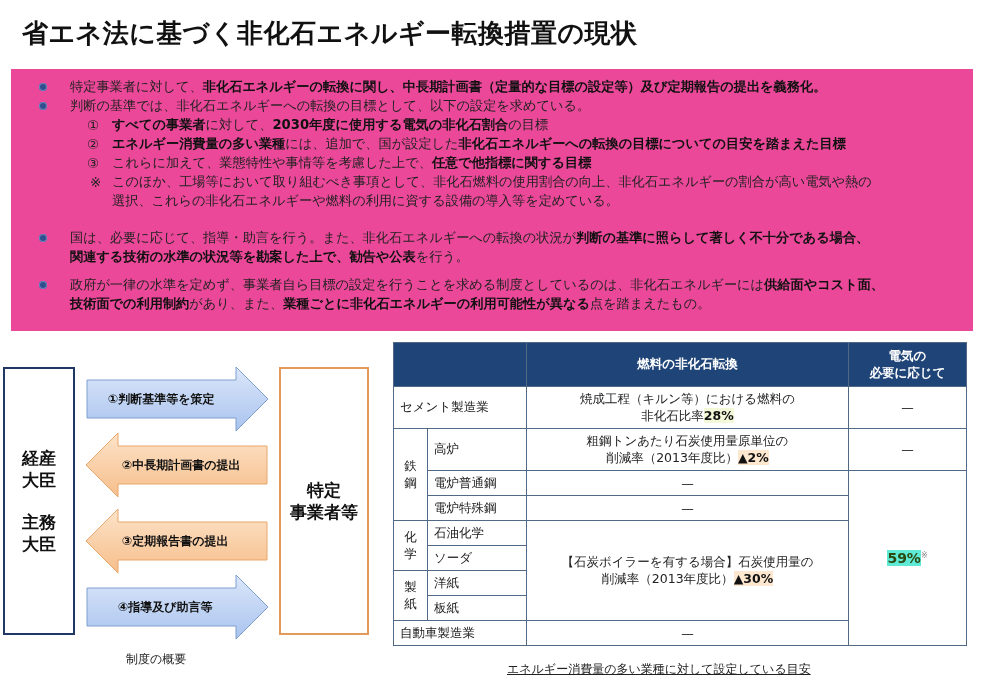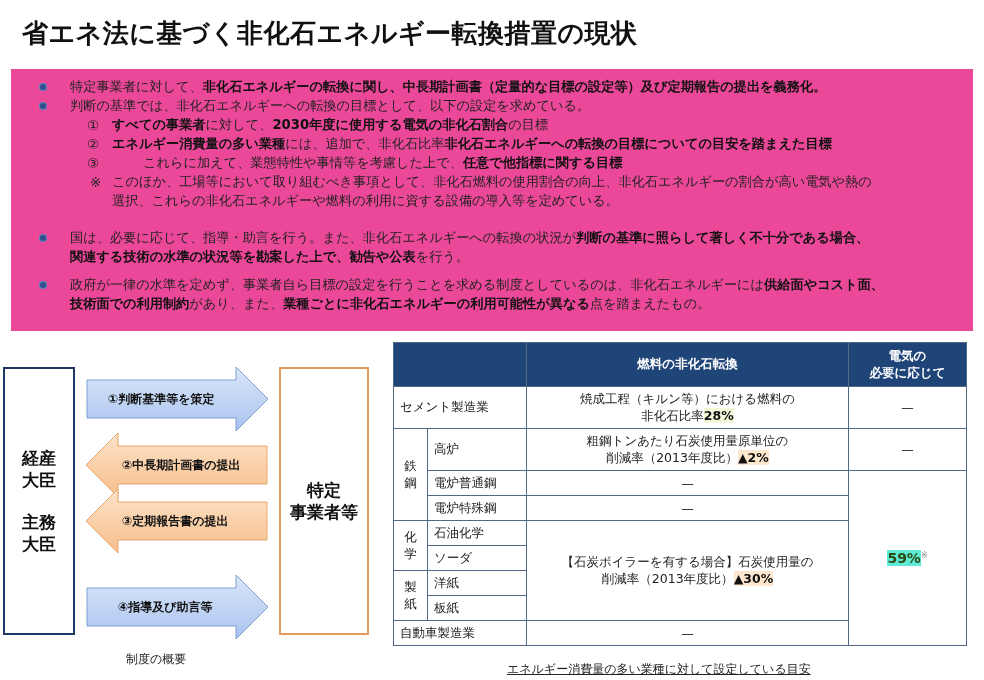--- a/index.html
+++ b/index.html
@@ -82,25 +82,25 @@
   <span class="bullet" style="left:28px; top:33px;"></span>
   <div class="line" style="left:59px; top:28px;">判断の基準では、非化石エネルギーへの転換の目標として、以下の設定を求めている。</div>
 
   <span class="num" style="left:76px; top:47px;">①</span>
   <div class="line" style="left:101px; top:47px;">
     <b>すべての事業者</b><span>に対して、</span><b>2030年度に使用する電気の非化石割合</b><span>の目標</span>
   </div>
 
   <span class="num" style="left:76px; top:66px;">②</span>
   <div class="line" style="left:101px; top:66px;">
-    <b>エネルギー消費量の多い業種</b><span>には、追加で、非化石比率</span><b>非化石エネルギーへの転換の目標についての目安を踏まえた目標</b>
+    <b>エネルギー消費量の多い業種</b><span>には、追加で、国が設定した</span><b>非化石エネルギーへの転換の目標についての目安を踏まえた目標</b>
   </div>
 
   <span class="num" style="left:76px; top:85px;">③</span>
-  <div class="line" style="left:101px; top:85px;margin-left:31px;">
+  <div class="line" style="left:101px; top:85px;">
     <span>これらに加えて、業態特性や事情等を考慮した上で、</span><b>任意で他指標に関する目標</b>
   </div>
 
   <span class="num" style="left:79px; top:104px;">※</span>
   <div class="line" style="left:101px; top:104px;">このほか、工場等において取り組むべき事項として、非化石燃料の使用割合の向上、非化石エネルギーの割合が高い電気や熱の</div>
   <div class="line" style="left:101px; top:123px;">選択、これらの非化石エネルギーや燃料の利用に資する設備の導入等を定めている。</div>
 
   <span class="bullet" style="left:28px; top:165px;"></span>
   <div class="line" style="left:59px; top:160px;">
     <span>国は、必要に応じて、指導・助言を行う。また、非化石エネルギーへの転換の状況が</span><b>判断の基準に照らして著しく不十分である場合、</b>
@@ -148,21 +148,21 @@
   <span class="alabel" style="left:22px; top:25px;">①判断基準等を策定</span>
 </div>
 
 <div class="arrow" style="left:84px; top:432px; width:184px; height:66px;">
   <svg width="184" height="66">
     <polygon points="183,14 34,14 34,1 2,33 34,65 34,52 183,52" fill="url(#go)" stroke="#e9a66b" stroke-width="1"></polygon>
   </svg>
   <span class="alabel" style="left:38px; top:25px;">②中長期計画書の提出</span>
 </div>
 
-<div class="arrow" style="left:84px; top:488px; width:184px; height:66px;text-align:right;">
+<div class="arrow" style="left:84px; top:508px; width:184px; height:66px;text-align:right;">
   <svg width="184" height="66">
     <polygon points="183,14 34,14 34,1 2,33 34,65 34,52 183,52" fill="url(#go)" stroke="#e9a66b" stroke-width="1"></polygon>
   </svg>
   <span class="alabel" style="left:38px; top:25px;">③定期報告書の提出</span>
 </div>
 
 <div class="arrow" style="left:86px; top:574px; width:184px; height:66px;">
   <svg width="184" height="66">
     <polygon points="1,14 150,14 150,1 182,33 150,65 150,52 1,52" fill="url(#gb)" stroke="#7f9fcf" stroke-width="1"></polygon>
   </svg>

